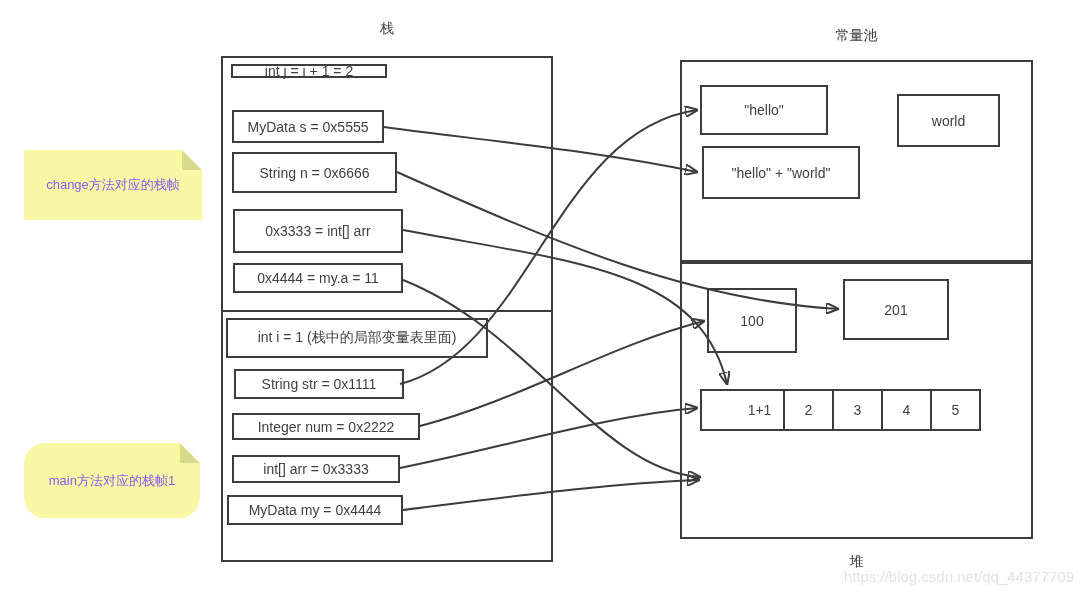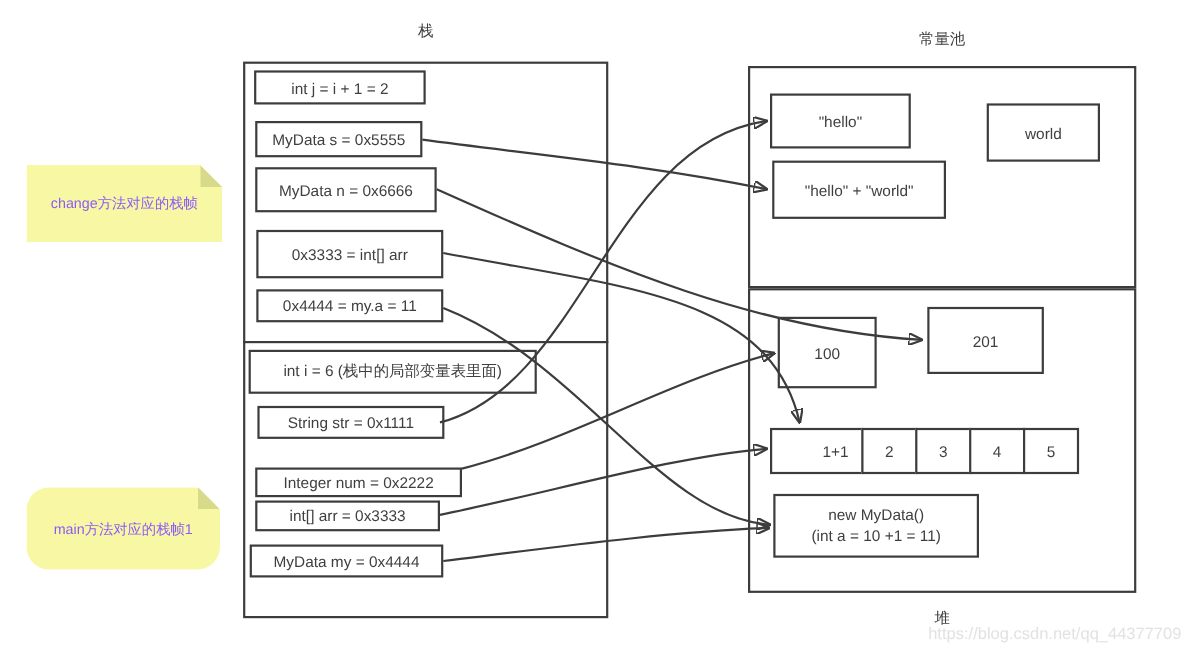--- a/index.html
+++ b/index.html
@@ -57,29 +57,29 @@
     <span>change方法对应的栈帧</span>
   </div>
   <div class="abs note" style="left:24px;top:443px;width:176px;height:75px;border-radius:21px;">
     <span class="fold"></span>
     <span>main方法对应的栈帧1</span>
   </div>
 
   <div class="abs container" style="left:221px;top:56px;width:332px;height:506px;z-index:1;"></div>
   <div class="abs hline" style="left:221px;top:310px;width:332px;"></div>
 
-  <div class="abs vbox" style="left:231px;top:64px;width:156px;height:31px;">int j = i + 1 = 2</div>
+  <div class="abs vbox" style="left:231px;top:64px;width:156px;height:14px;">int j = i + 1 = 2</div>
   <div class="abs vbox" style="left:232px;top:110px;width:152px;height:33px;">MyData s = 0x5555</div>
-  <div class="abs vbox" style="left:232px;top:152px;width:165px;height:41px;">MyData n = 0x6666</div>
+  <div class="abs vbox" style="left:232px;top:152px;width:165px;height:41px;">String n = 0x6666</div>
   <div class="abs vbox" style="left:233px;top:209px;width:170px;height:44px;">0x3333 = int[] arr</div>
   <div class="abs vbox" style="left:233px;top:263px;width:170px;height:30px;">0x4444 = my.a = 11</div>
 
-  <div class="abs vbox" style="left:226px;top:318px;width:262px;height:40px;">int i = 6  (栈中的局部变量表里面)</div>
+  <div class="abs vbox" style="left:226px;top:318px;width:262px;height:40px;">int i = 1  (栈中的局部变量表里面)</div>
   <div class="abs vbox" style="left:234px;top:369px;width:170px;height:30px;">String str = 0x1111</div>
-  <div class="abs vbox" style="left:232px;top:425px;width:188px;height:27px;">Integer num = 0x2222</div>
+  <div class="abs vbox" style="left:232px;top:413px;width:188px;height:27px;">Integer num = 0x2222</div>
   <div class="abs vbox" style="left:232px;top:455px;width:168px;height:28px;">int[] arr = 0x3333</div>
   <div class="abs vbox" style="left:227px;top:495px;width:176px;height:30px;">MyData my = 0x4444</div>
 
   <div class="abs container" style="left:680px;top:60px;width:353px;height:202px;z-index:1;"></div>
 
   <div class="abs container" style="left:680px;top:262px;width:353px;height:277px;z-index:1;"></div>
 
   <div class="abs vbox" style="left:700px;top:85px;width:128px;height:50px;">"hello"</div>
   <div class="abs vbox" style="left:897px;top:94px;width:103px;height:53px;">world</div>
   <div class="abs vbox" style="left:702px;top:146px;width:158px;height:53px;">"hello" + "world"</div>
@@ -88,24 +88,20 @@
   <div class="abs vbox" style="left:843px;top:279px;width:106px;height:61px;">201</div>
 
   <div class="abs cellrow" style="left:700px;top:389px;">
     <div class="cell">1+1</div>
     <div class="cell">2</div>
     <div class="cell">3</div>
     <div class="cell">4</div>
     <div class="cell">5</div>
   </div>
 
-  <div class="abs vbox mydata" style="left:703px;top:449px;width:187px;height:58px;">
-    <span>new MyData()</span>
-    <span>(int a = 10 +1 = 11)</span>
-  </div>
 
   <svg id="arrows" width="1082" height="597" viewBox="0 0 1082 597">
     <defs>
       <marker id="ah" markerUnits="userSpaceOnUse" markerWidth="13" markerHeight="11" refX="12" refY="5.5" orient="auto">
         <path d="M0,0 L13,5.5 L0,11 Z" fill="#3c3c3c" stroke="none"></path>
       </marker>
     </defs>
     <path d="M 384,127 C 480,140 590,150 697,172" marker-end="url(#ah)"></path>
     <path d="M 397,172 C 560,245 690,300 838,309" marker-end="url(#ah)"></path>
     <path d="M 403,230 C 570,262 700,268 727,384" marker-end="url(#ah)"></path>

